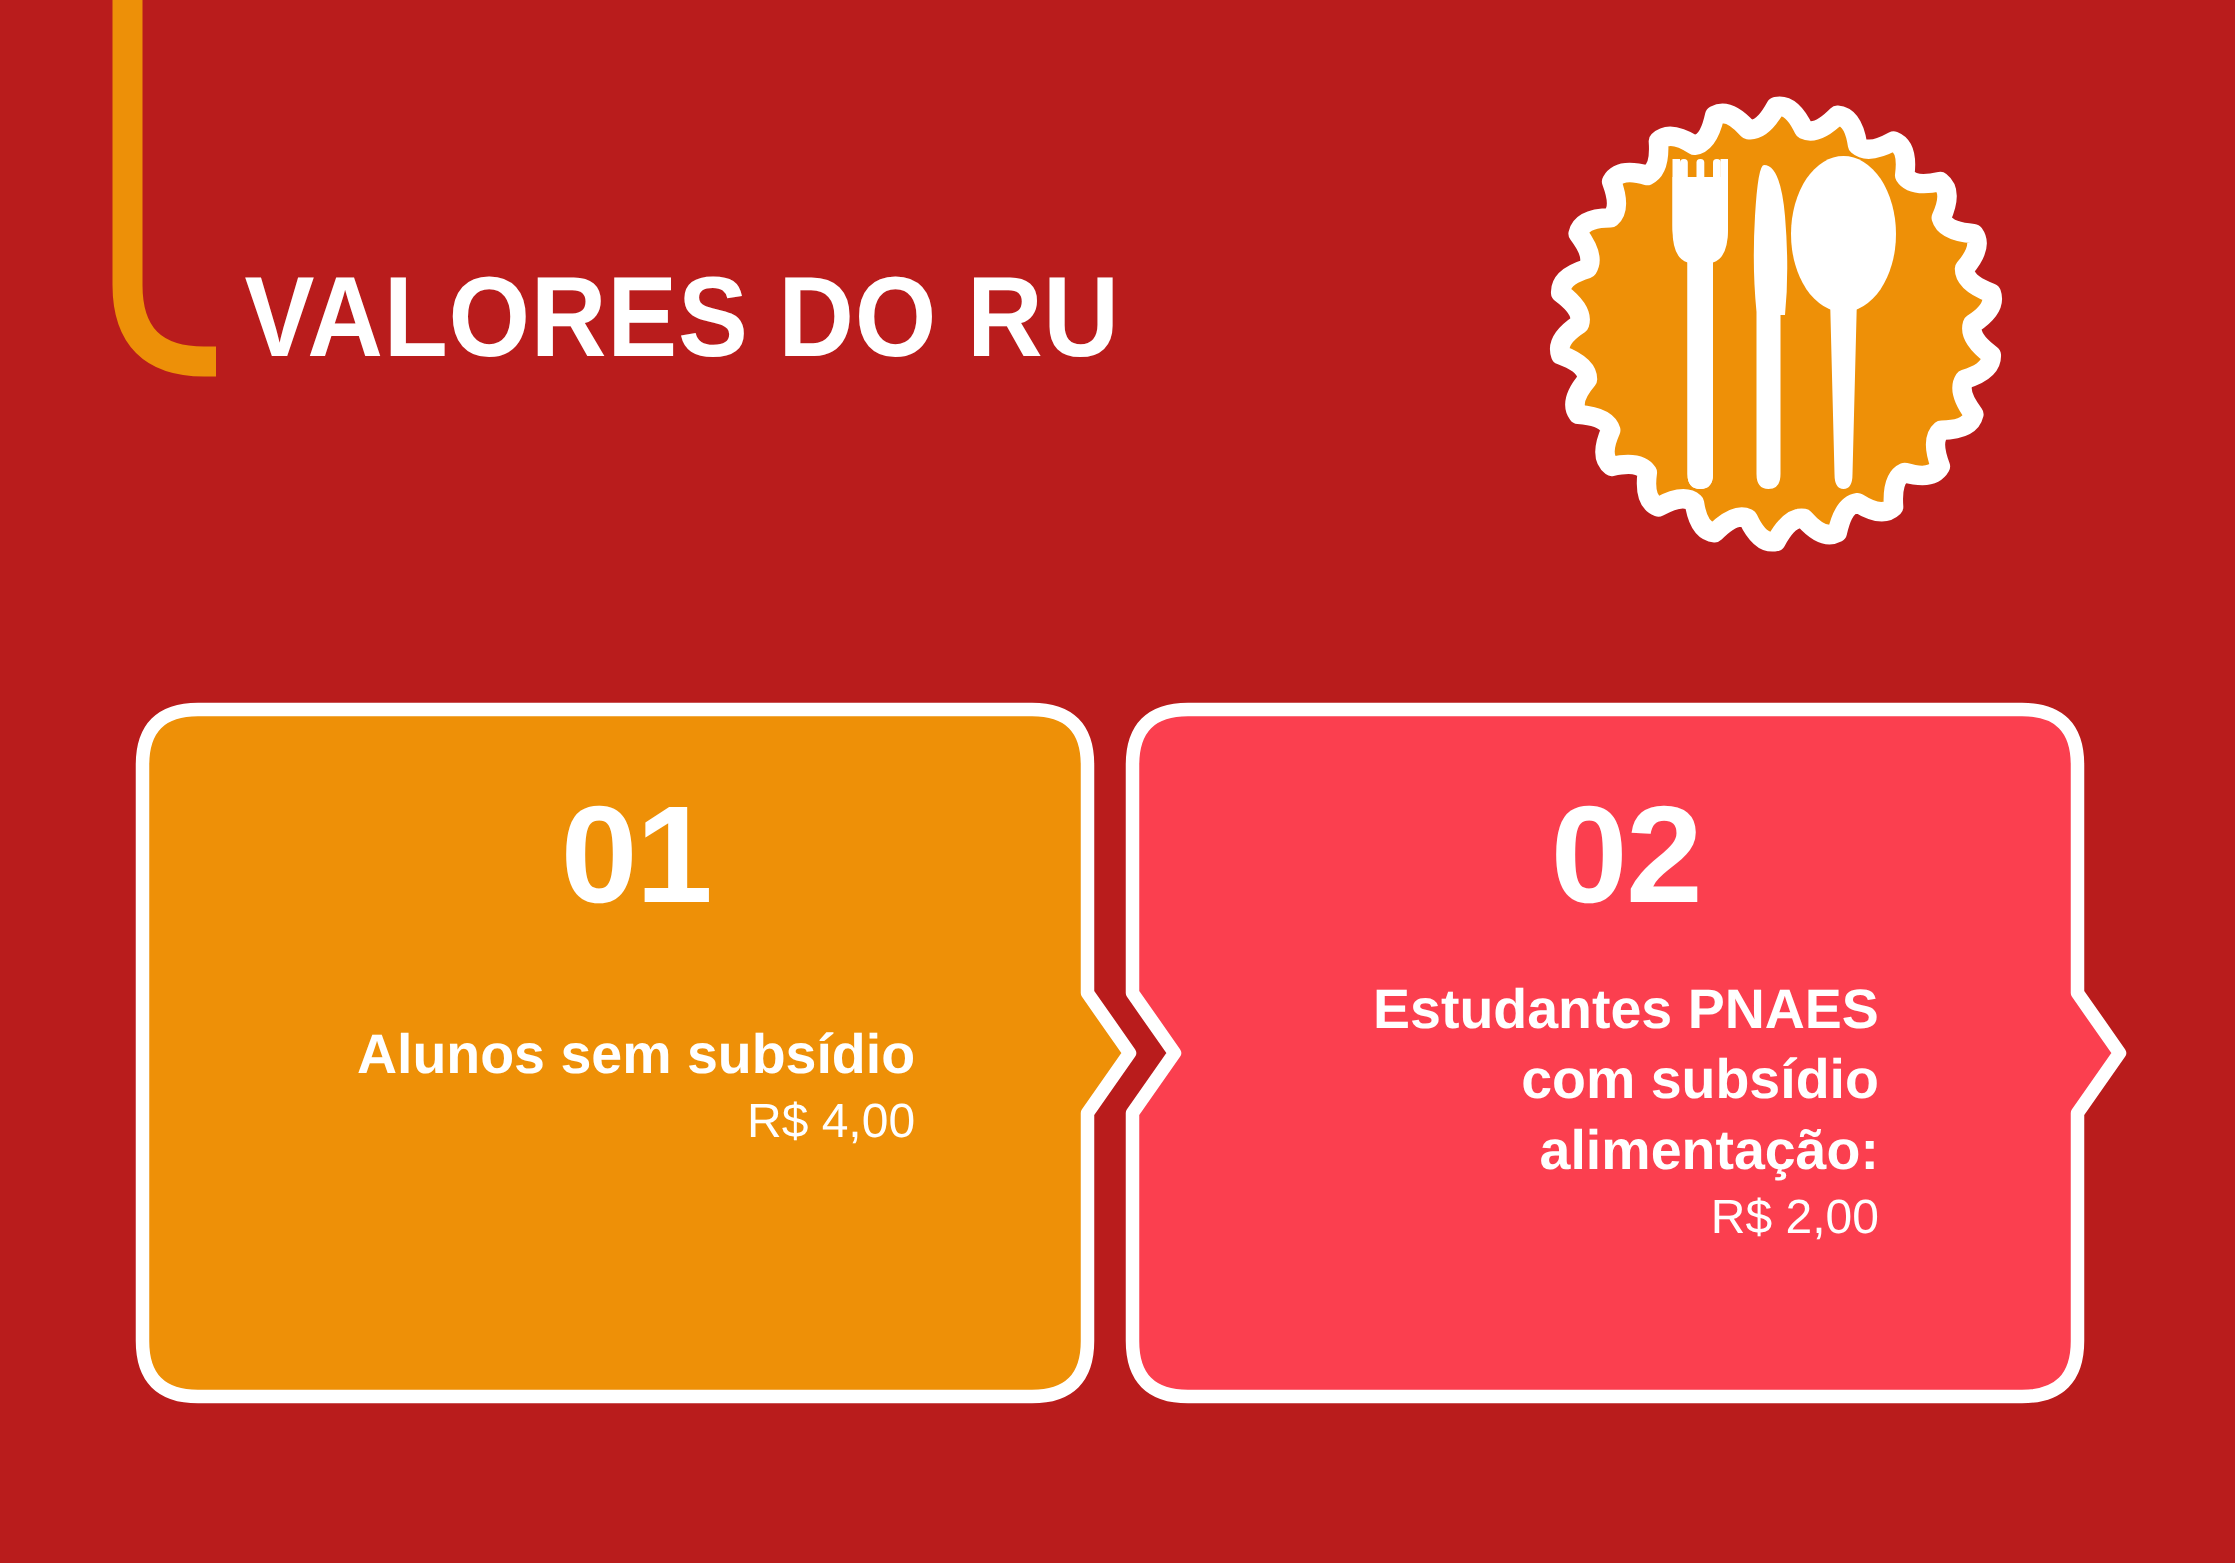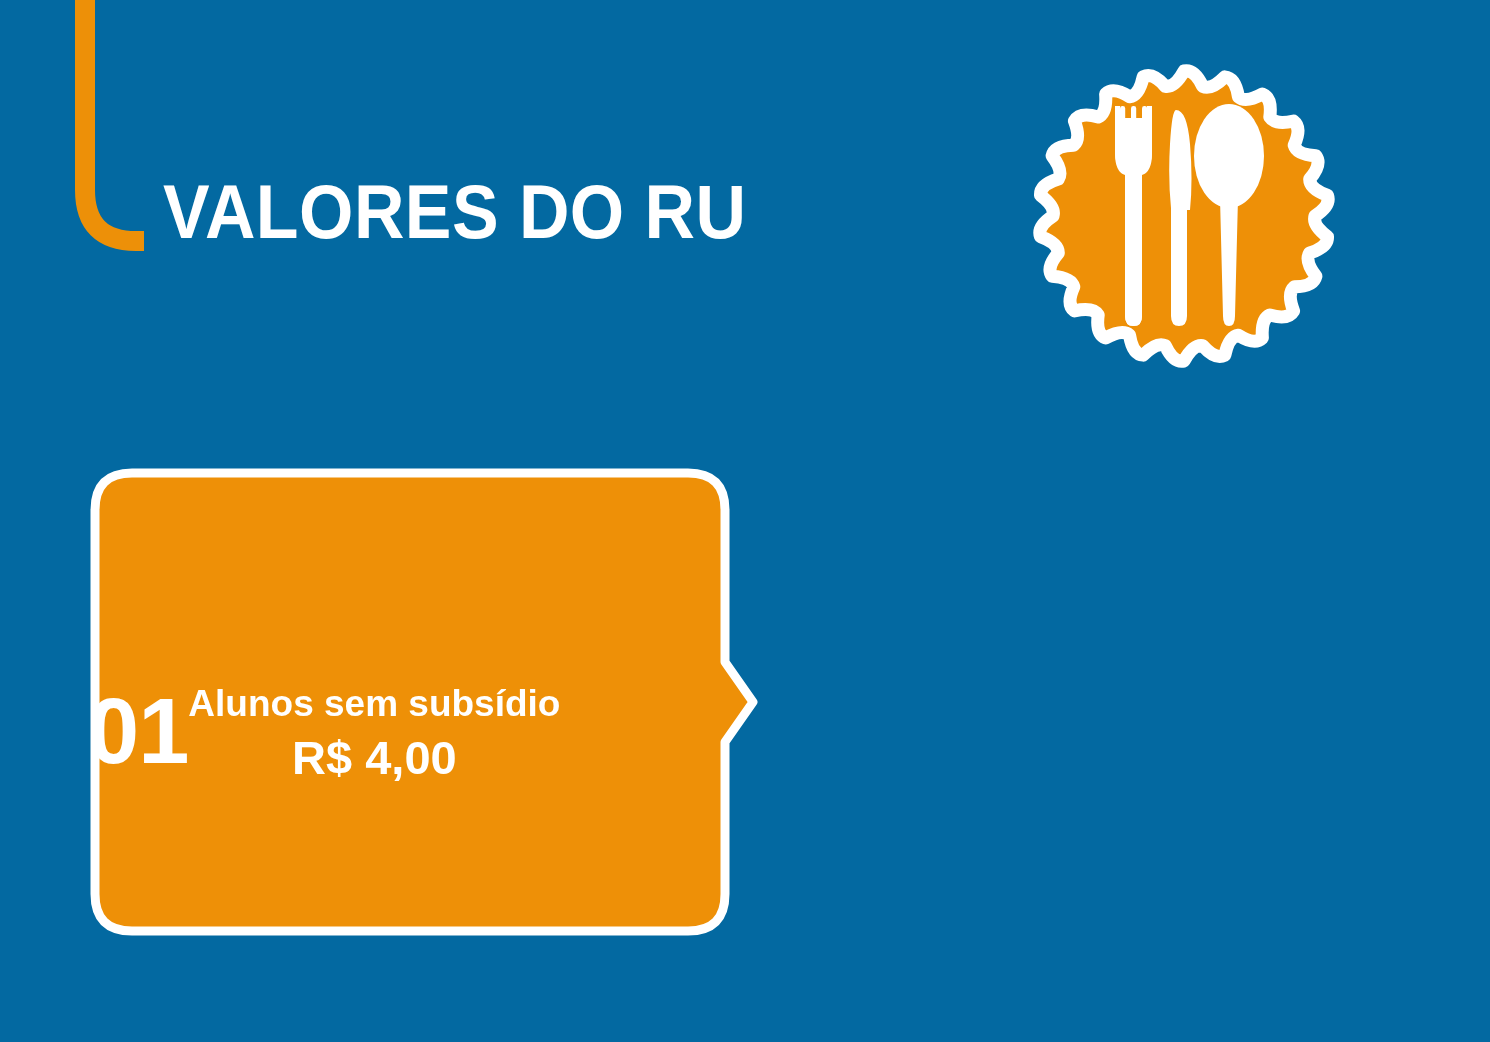--- a/index.html
+++ b/index.html
@@ -11,21 +11,21 @@
     height: 1042px;
     overflow: hidden;
     font-family: "Liberation Sans", sans-serif;
     background: #4f236b;
   }
 
   #stage {
     position: relative;
     width: 1490px;
     height: 1042px;
-    background: #0369a1;
+    background: #b91c1c;
     overflow: hidden;
   }
 
   
   #bracket-decoration {
     position: absolute;
     left: 74px;
     top: -10px;
     width: 70px;
     height: 262px;
@@ -79,24 +79,24 @@
     height: 100%;
   }
 
   .card-content {
     position: absolute;
     left: 0;
     top: 0;
     width: 100%;
     height: 100%;
     display: flex;
-    flex-direction: row;
+    flex-direction: column;
     align-items: center;
     color: #ffffff;
-    text-align: center;
+    text-align: right;
     pointer-events: none;
   }
 
   .card-number {
     font-size: 92px;
     font-weight: 700;
     line-height: 1;
     letter-spacing: -1px;
   }
   #card-01 .card-number { margin-top: 58px; }
@@ -105,22 +105,22 @@
   .card-body {
     font-size: 37px;
     font-weight: 600;
     line-height: 1.27;
     max-width: 560px;
   }
   #card-01 .card-body { margin-top: 64px; }
   #card-02 .card-body { margin-top: 34px; }
 
   .card-price {
-    font-size: 47px;
-    font-weight: 700;
+    font-size: 32px;
+    font-weight: 400;
     line-height: 1.27;
   }
 </style>
 </head>
 <body>
 
 <div id="stage">
 
   <div id="bracket-decoration">
     <svg viewBox="0 0 70 262" width="70" height="262" aria-hidden="true">
@@ -176,14 +176,43 @@
     </svg>
     <div class="card-content">
       <div class="card-number">01</div>
       <div class="card-body">
         <div>Alunos sem subsídio</div>
         <div class="card-price">R$ 4,00</div>
       </div>
     </div>
   </div>
 
+  <div class="card-wrap" id="card-02">
+    <svg class="card-svg" viewBox="0 0 672 472" preserveAspectRatio="none" aria-hidden="true">
+
+      <path d="M 44 7
+               L 600 7
+               Q 637 7 637 44
+               L 637 196
+               L 665 236
+               L 637 276
+               L 637 428
+               Q 637 465 600 465
+               L 44 465
+               Q 7 465 7 428
+               L 7 276
+               L 35 236
+               L 7 196
+               L 7 44
+               Q 7 7 44 7 Z" fill="#fb3f4f" stroke="#ffffff" stroke-width="9" stroke-linejoin="round"></path>
+    </svg>
+    <div class="card-content">
+      <div class="card-number">02</div>
+      <div class="card-body">
+        <div>Estudantes PNAES</div>
+        <div>com subsídio</div>
+        <div>alimentação:</div>
+        <div class="card-price">R$ 2,00</div>
+      </div>
+    </div>
+  </div>
 
 </div>
 
 </body></html>

